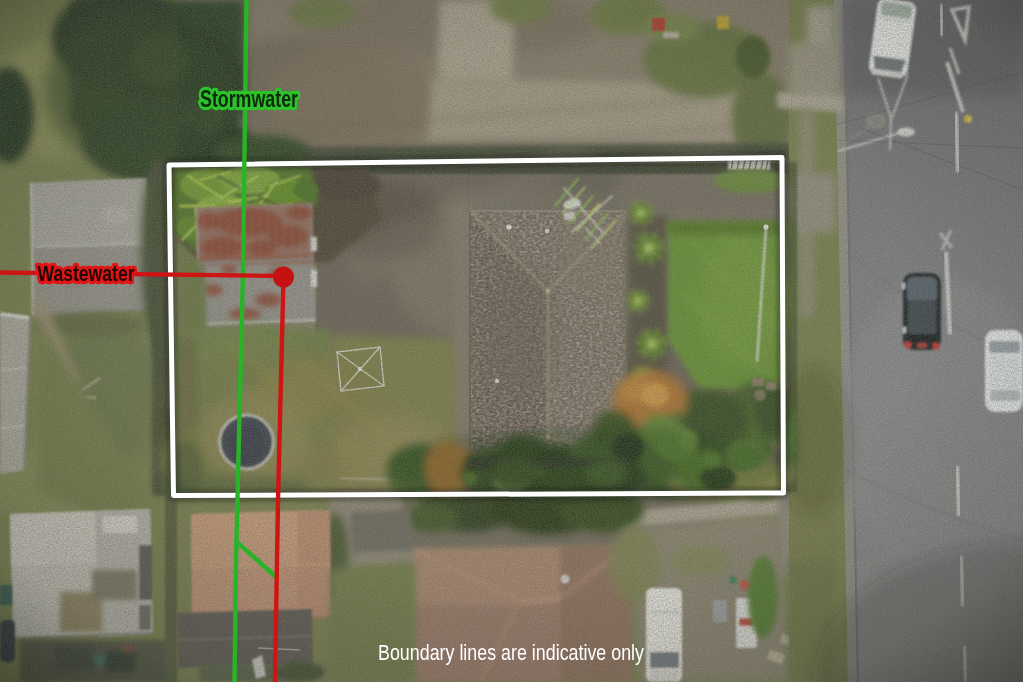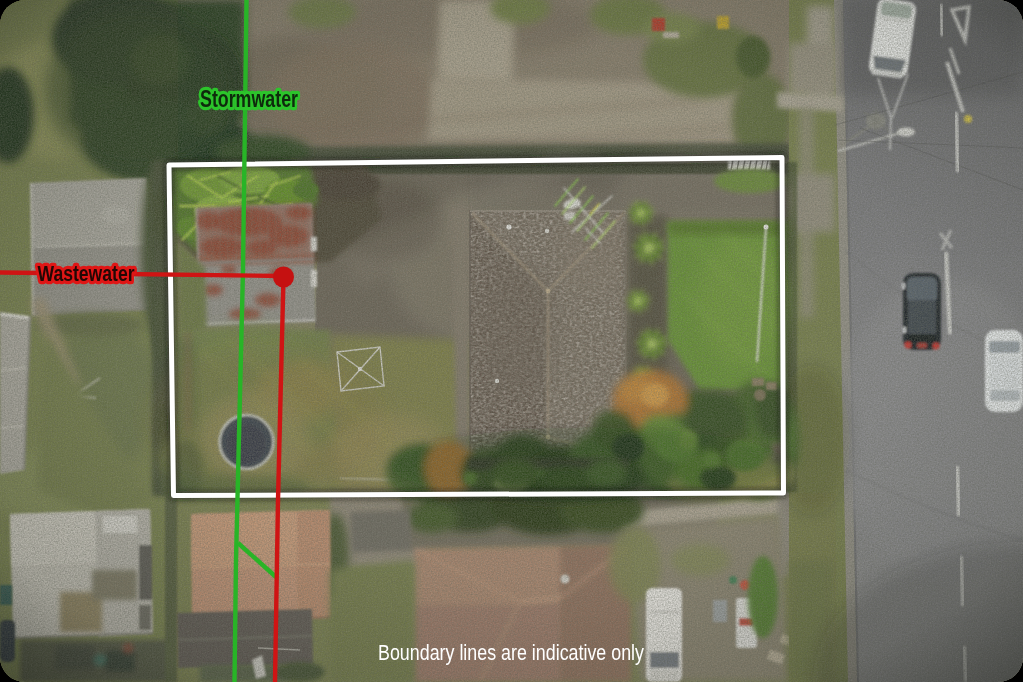--- a/index.html
+++ b/index.html
@@ -1,16 +1,16 @@
 <!DOCTYPE html>
 <html><head>
 <meta charset="utf-8">
 <style>
   html,body{margin:0;padding:0;background:#000;}
-  .stage{position:relative;width:1023px;height:682px;overflow:hidden;font-family:"Liberation Sans",sans-serif;border-radius:25px;}
+  .stage{position:relative;width:1023px;height:682px;overflow:hidden;font-family:"Liberation Sans",sans-serif;}
   svg{display:block;}
 </style>
 </head>
 <body>
 <div class="stage">
 <svg width="1023" height="682" viewBox="0 0 1023 682">
 <defs>
   <filter id="b1" x="-30%" y="-30%" width="160%" height="160%">
           <feGaussianBlur stdDeviation="1.2"></feGaussianBlur>
         </filter>

